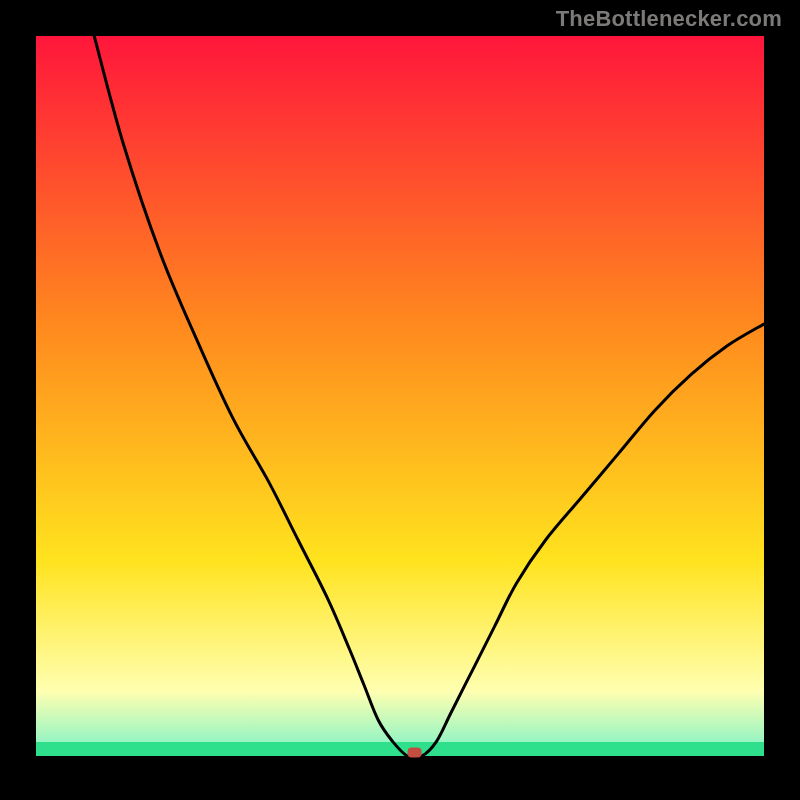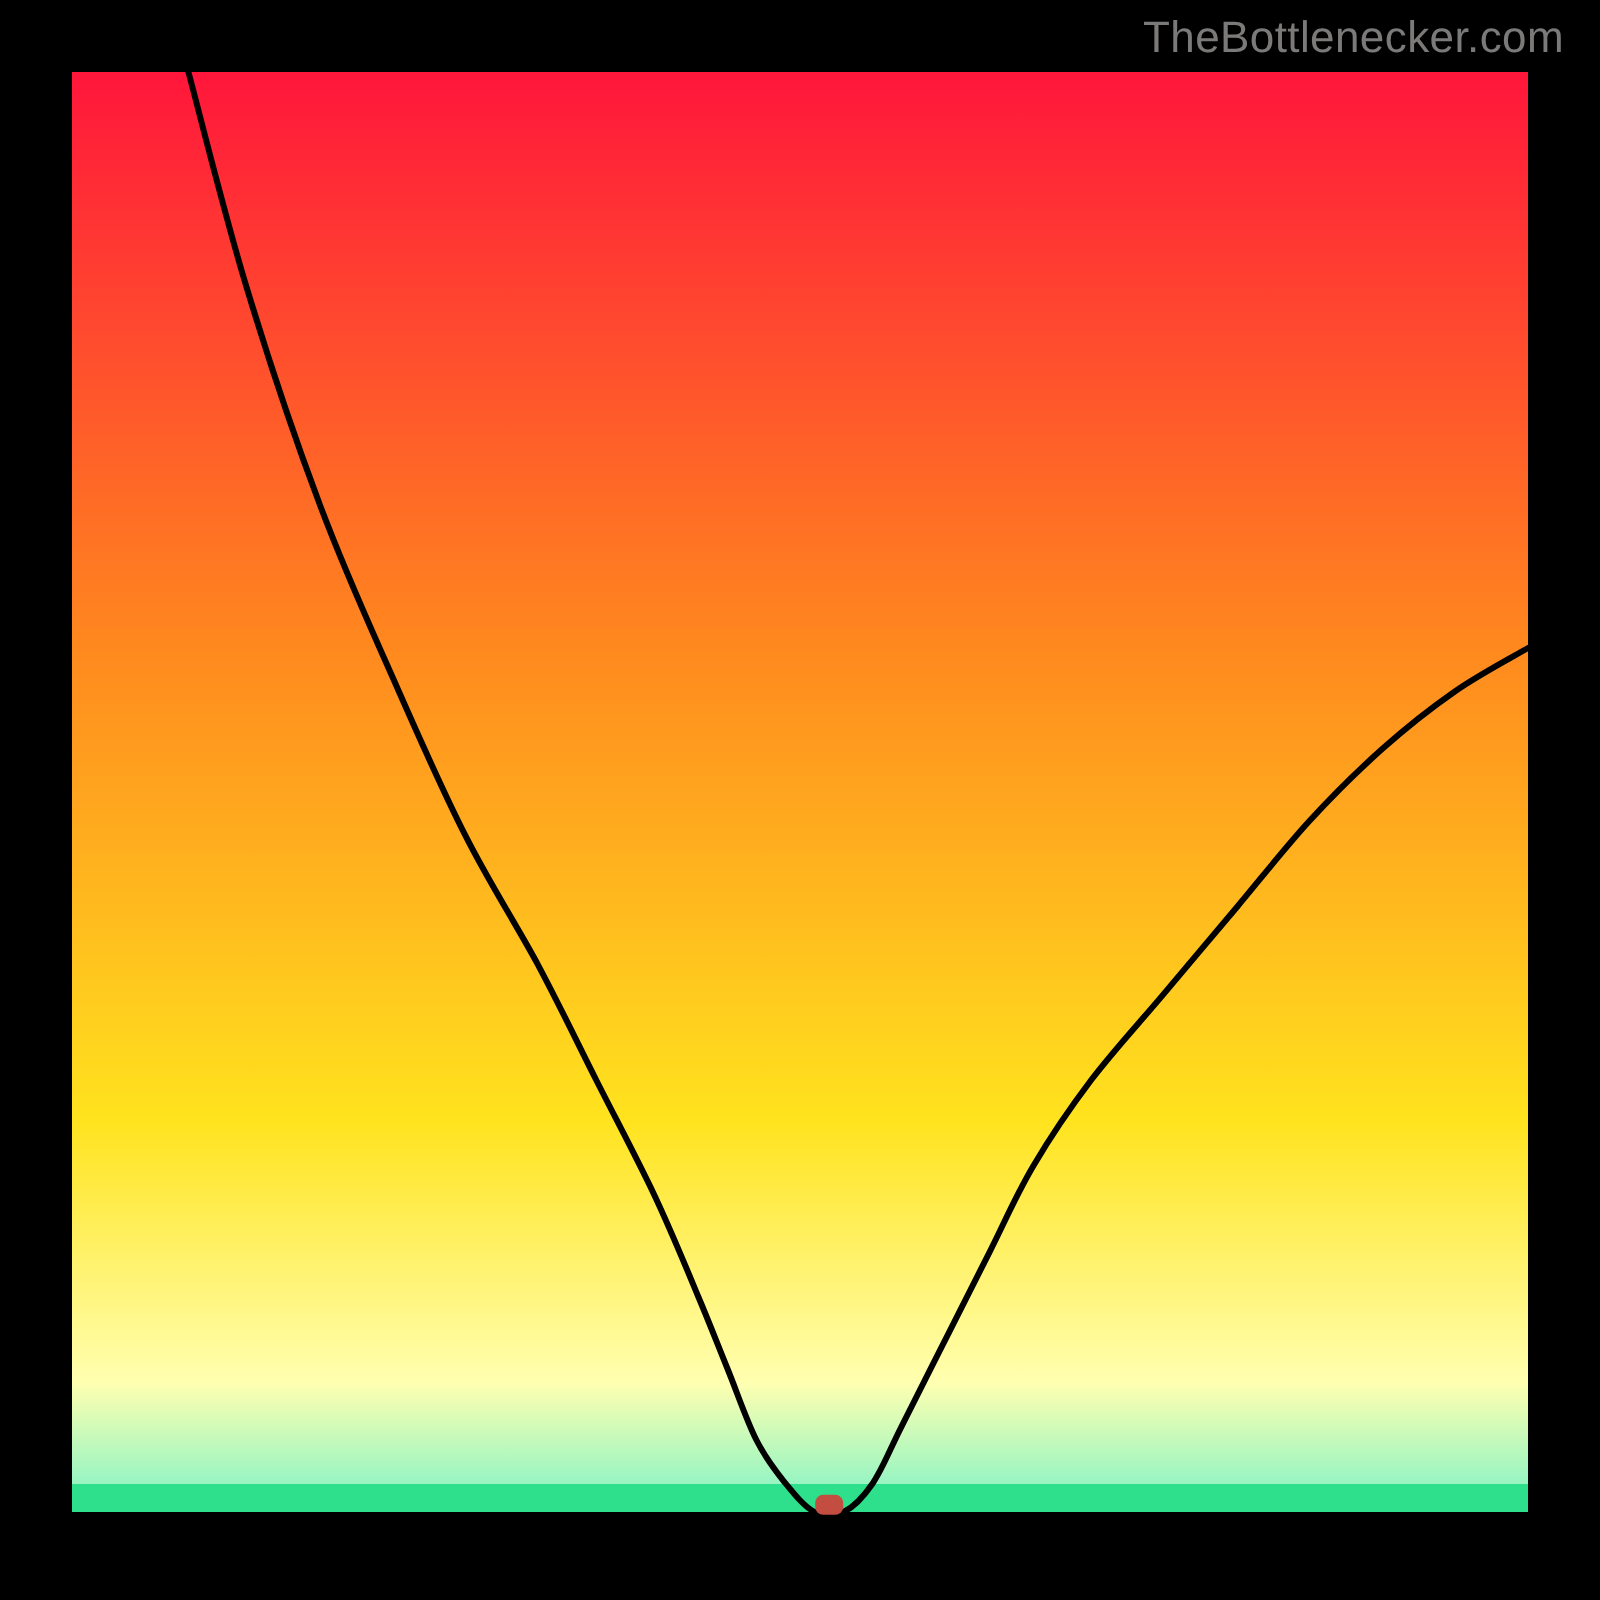--- a/index.html
+++ b/index.html
@@ -16,21 +16,21 @@
     background: #000;
     position: relative;
   }
   .watermark {
     position: absolute;
     top: 6px;
     right: 18px;
     color: #7c7a79;
     font-family: Arial, Helvetica, sans-serif;
     font-size: 22px;
-    font-weight: 400;
+    font-weight: 700;
     letter-spacing: 0.2px;
     z-index: 10;
   }
 </style>
 </head>
 <body>
 
 <div class="frame">
   <div class="watermark">TheBottlenecker.com</div>
   <svg id="chart-svg" width="800" height="800" viewBox="0 0 800 800">

